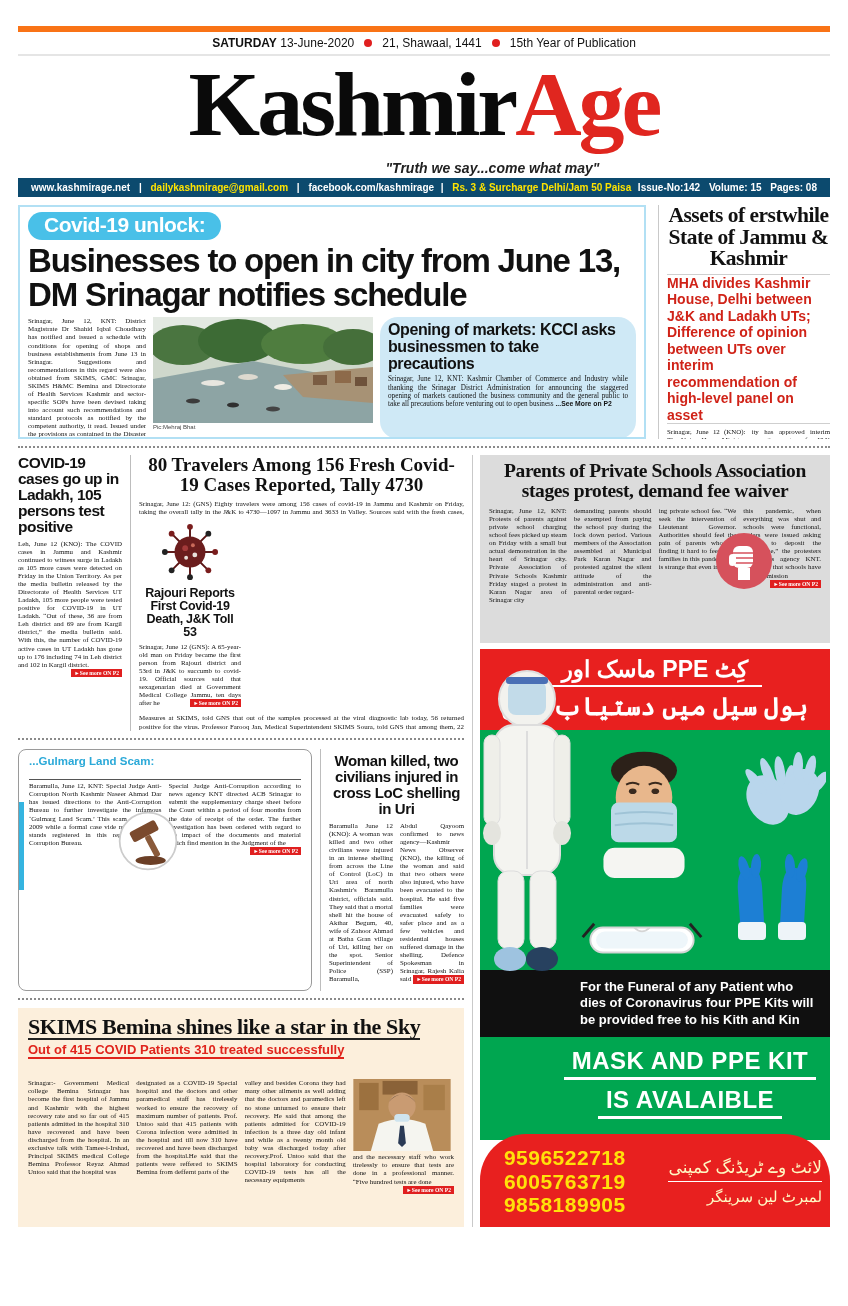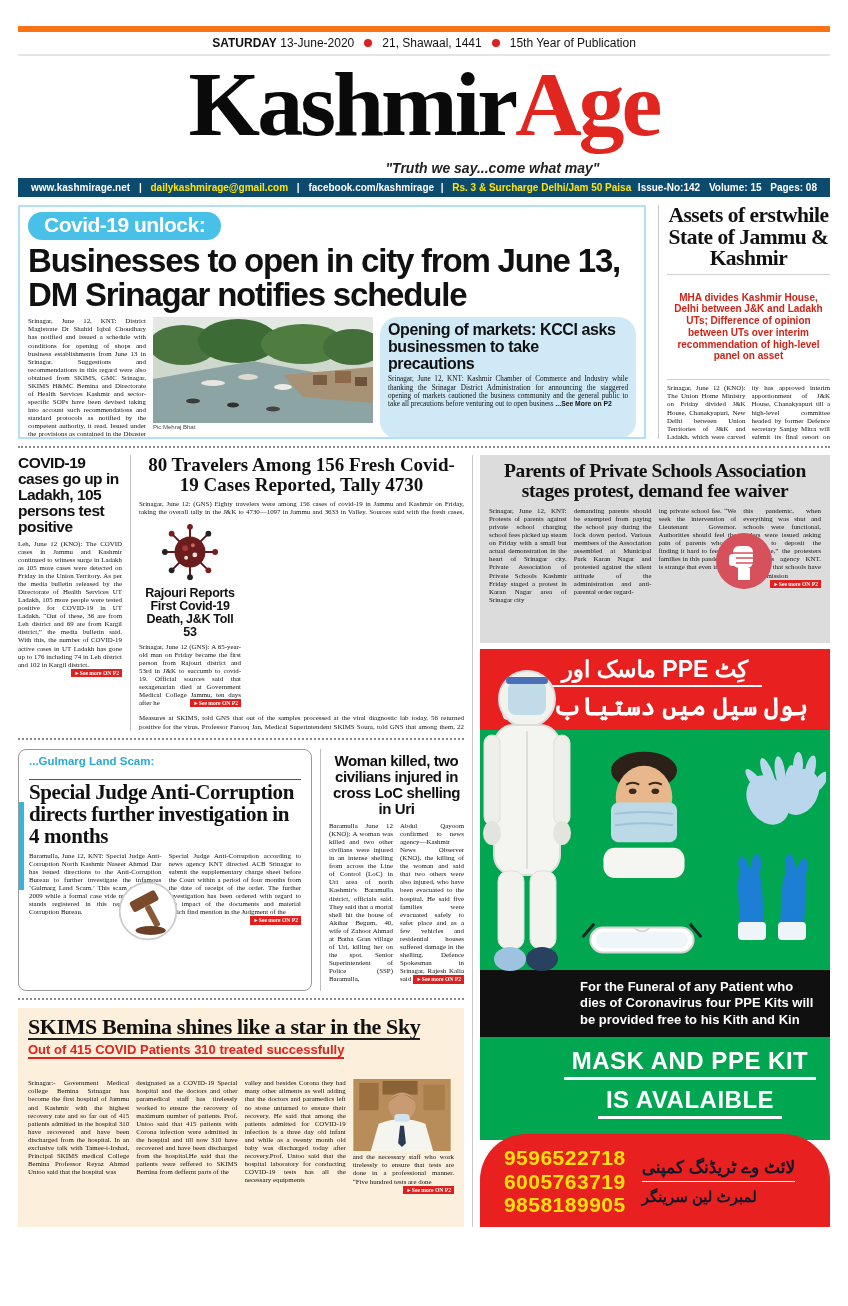--- a/index.html
+++ b/index.html
@@ -34,21 +34,21 @@
   .photo-wrap{width:220px;}
   .photo-wrap svg{display:block;}
   .photo-caption{font-size:6px;color:#444;margin-top:1px;}
   .kcci-box{flex:1;background:#cfe9f6;border-radius:18px;padding:5px 8px;overflow:hidden;}
   .kcci-head{font-size:16px;font-weight:800;line-height:1.04;letter-spacing:-0.4px;}
   .kcci-body{margin-top:3px;font-size:7.2px;}
   .lead-bottom{display:flex;gap:7px;height:88px;}
   .lead-bottom .bcol{flex:1;}
   .assets-col{flex:1;border-left:1px solid #c9c9c9;padding-left:8px;overflow:hidden;}
   .assets-head{font-family:"Liberation Serif",serif;font-weight:bold;font-size:21.5px;text-align:center;line-height:1.0;letter-spacing:-0.5px;}
-  .assets-sub{color:#d02318;font-weight:bold;font-size:10px;text-align:center;line-height:1.18;margin:4px 0;border-top:1px solid #cfcfcf;border-bottom:1px solid #cfcfcf;padding:17px 0;}
+  .assets-sub{color:#d02318;font-weight:bold;font-size:14px;text-align:left;line-height:1.18;margin:4px 0;border-top:1px solid #cfcfcf;border-bottom:1px solid #cfcfcf;padding:0 0;}
   .assets-body{display:flex;gap:6px;height:225px;}
   .assets-body .acol{flex:1;}
   .map-wrap{margin:2px 0;}
   
   .lower{display:flex;gap:8px;margin-top:2px;height:772px;}
   .lower-left{width:446px;display:flex;flex-direction:column;}
   .lower-right{flex:1;border-left:1px solid #c9c9c9;padding-left:7px;display:flex;flex-direction:column;}
   
   .row2{display:flex;gap:8px;height:286px;}
   .ladakh{width:104px;}
@@ -97,21 +97,21 @@
   .ppe-person{position:absolute;left:2px;top:12px;z-index:2;}
   .ppe-face{position:absolute;left:112px;top:16px;}
   .gloves-light{position:absolute;right:4px;top:14px;}
   .gloves-dark{position:absolute;right:14px;top:122px;}
   .goggles{position:absolute;left:98px;bottom:4px;}
   .ppe-black{background:#101010;color:#fff;padding:9px 12px 9px 100px;font-size:13px;line-height:1.25;font-weight:bold;}
   .ppe-avail{background:#00a650;color:#fff;text-align:center;padding:10px 0 8px 70px;flex:1;}
   .ppe-avail div{font-size:24px;font-weight:800;border-bottom:3px solid #fff;display:inline-block;padding:0 8px 2px;margin-bottom:6px;letter-spacing:0.5px;}
   .ppe-red-bottom{background:#e8201f;border-radius:46px 46px 0 0;margin-top:-6px;padding:12px 8px 10px;display:flex;align-items:center;}
   .phones{width:46%;color:#ffe10a;font-weight:800;font-size:21px;line-height:1.12;text-align:center;letter-spacing:0.5px;}
-  .ppe-co{flex:1;color:#0f172a;text-align:left;font-weight:bold;}
+  .ppe-co{flex:1;color:#fef9c3;text-align:right;font-weight:normal;}
   .ppe-co .l1{font-size:17px;border-bottom:1px solid #fff;display:inline-block;padding-bottom:3px;}
   .ppe-co .l2{font-size:15px;margin-top:6px;}
 </style>
 </head>
 <body>
 
 <div class="page">
 
   <div class="dateline">
     <b>SATURDAY</b>&nbsp;
@@ -278,21 +278,20 @@
           </div>
         </div>
       </div>
 
       <div class="dsep"></div>
 
       <div class="row3">
         <div class="gulmarg-box">
           <div class="gulmarg-accent"></div>
           <div class="gulmarg-kicker">...Gulmarg Land Scam:</div>
-          <div class="gulmarg-head">Special Judge Anti-Corruption directs further investigation in 4 months</div>
           <div class="gulmarg-cols">
             <div class="bcol">Baramulla, June 12, KNT: Special Judge Anti-Corruption North Kashmir Naseer Ahmad Dar has issued directions to the Anti-Corruption Bureau to further investigate the infamous ‘Gulmarg Land Scam.’ This scam surfaced in 2009 while a formal case vide number 8/2009 stands registered in this regard at Anti-Corruption Bureau.</div>
             <div class="bcol">
               <span>Special Judge Anti-Corruption according to news agency KNT directed ACB Srinagar to submit the supplementary charge sheet before the Court within a period of four months from the date of receipt of the order. The further investigation has been ordered with regard to the impact of the documents and material which find mention in the Judgment of the</span>
               <span class="tag">►See more ON P2</span>
             </div>
             <div class="gavel-wrap">
               <svg width="62" height="62" viewBox="0 0 70 70">
                 <circle cx="35" cy="35" r="32" fill="#ffffff" stroke="#cccccc" stroke-width="2"></circle>
                 <g transform="rotate(-28 35 30)">

